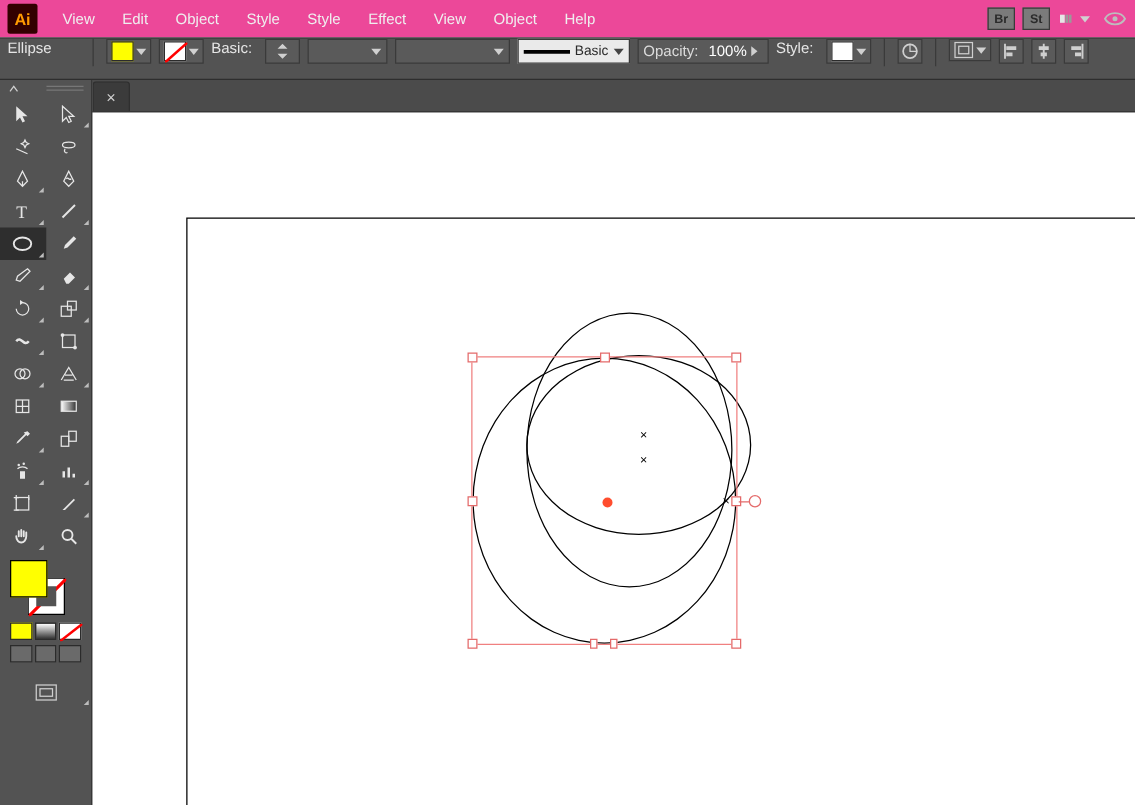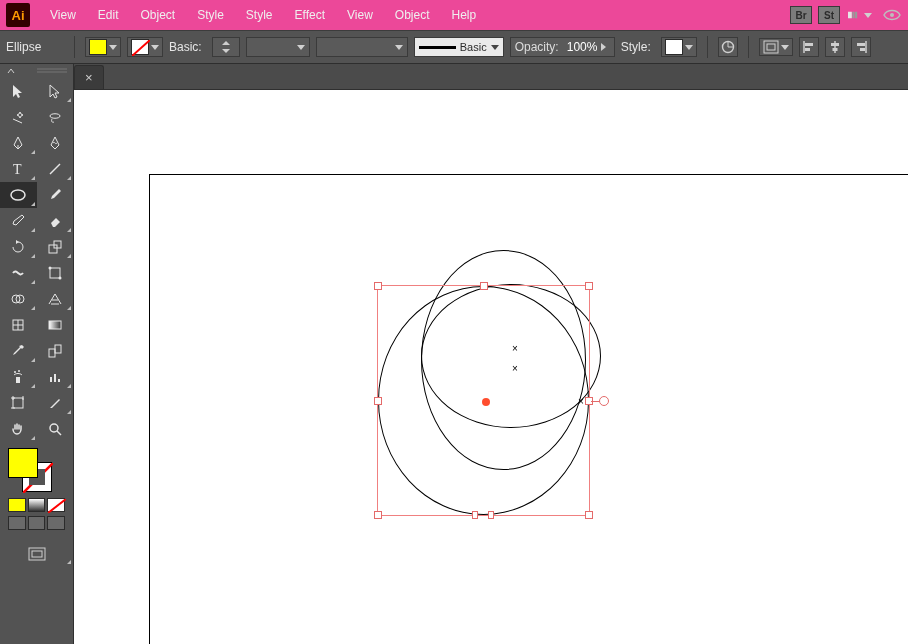--- a/index.html
+++ b/index.html
@@ -7,21 +7,21 @@
 
   
   .menubar { height: 30px; background: #ec4899; display: flex; align-items: center; padding: 0 6px; gap: 2px; }
   .app-logo { width: 24px; height: 24px; background: #330000; display: flex; align-items: center; justify-content: center; font-weight: 700; font-size: 13px; color: #ff9a00; border-radius: 2px; margin-right: 8px; }
   .menu-item { padding: 4px 10px; color: #efefef; cursor: default; border-radius: 2px; }
   .menubar .spacer { flex: 1 1 auto; }
   .chip { width: 22px; height: 18px; background: #7b7b7b; border: 1px solid #3a3a3a; display: flex; align-items: center; justify-content: center; font-size: 10px; font-weight: 700; color: #2b2b2b; margin-left: 4px; }
   .ws-arrange { width: 24px; height: 18px; display: inline-flex; align-items: center; margin-left: 6px; }
 
   
-  .controlbar { height: 34px; background: #535353; border-top: 1px solid #3c3c3c; border-bottom: 1px solid #2e2e2e; display: flex; align-items: center; padding: 0 6px; gap: 6px; color: #dcdcdc; }
+  .controlbar { height: 34px; background: #535353; border-top: 1px solid #3c3c3c; border-bottom: 1px solid #2e2e2e; display: flex; align-items: flex-start; padding: 0 6px; gap: 6px; color: #dcdcdc; }
   .ctrl-label { color: #e6e6e6; margin-right: 4px; }
   .swatch { width: 18px; height: 16px; border: 1px solid #2b2b2b; display: inline-block; }
   .dd { display: flex; align-items: center; padding: 1px 3px; border: 1px solid #3a3a3a; background: #5a5a5a; }
   .dd .caret { margin-left: 2px; }
   .caret { width: 0; height: 0; border-left: 4px solid transparent; border-right: 4px solid transparent; border-top: 5px solid #d0d0d0; display: inline-block; }
   .caret-right { width: 0; height: 0; border-top: 4px solid transparent; border-bottom: 4px solid transparent; border-left: 5px solid #d0d0d0; display: inline-block; }
   .field { height: 20px; background: #5a5a5a; border: 1px solid #3a3a3a; display: flex; align-items: center; padding: 0 4px; }
   .wideselect { width: 88px; }
   .brushprev { width: 90px; height: 20px; background: #eaeaea; border: 1px solid #3a3a3a; display: flex; align-items: center; justify-content: flex-end; color: #2b2b2b; padding: 0 4px; gap: 4px; }
   .brushprev .line { flex: 1; height: 3px; background: #000; }

